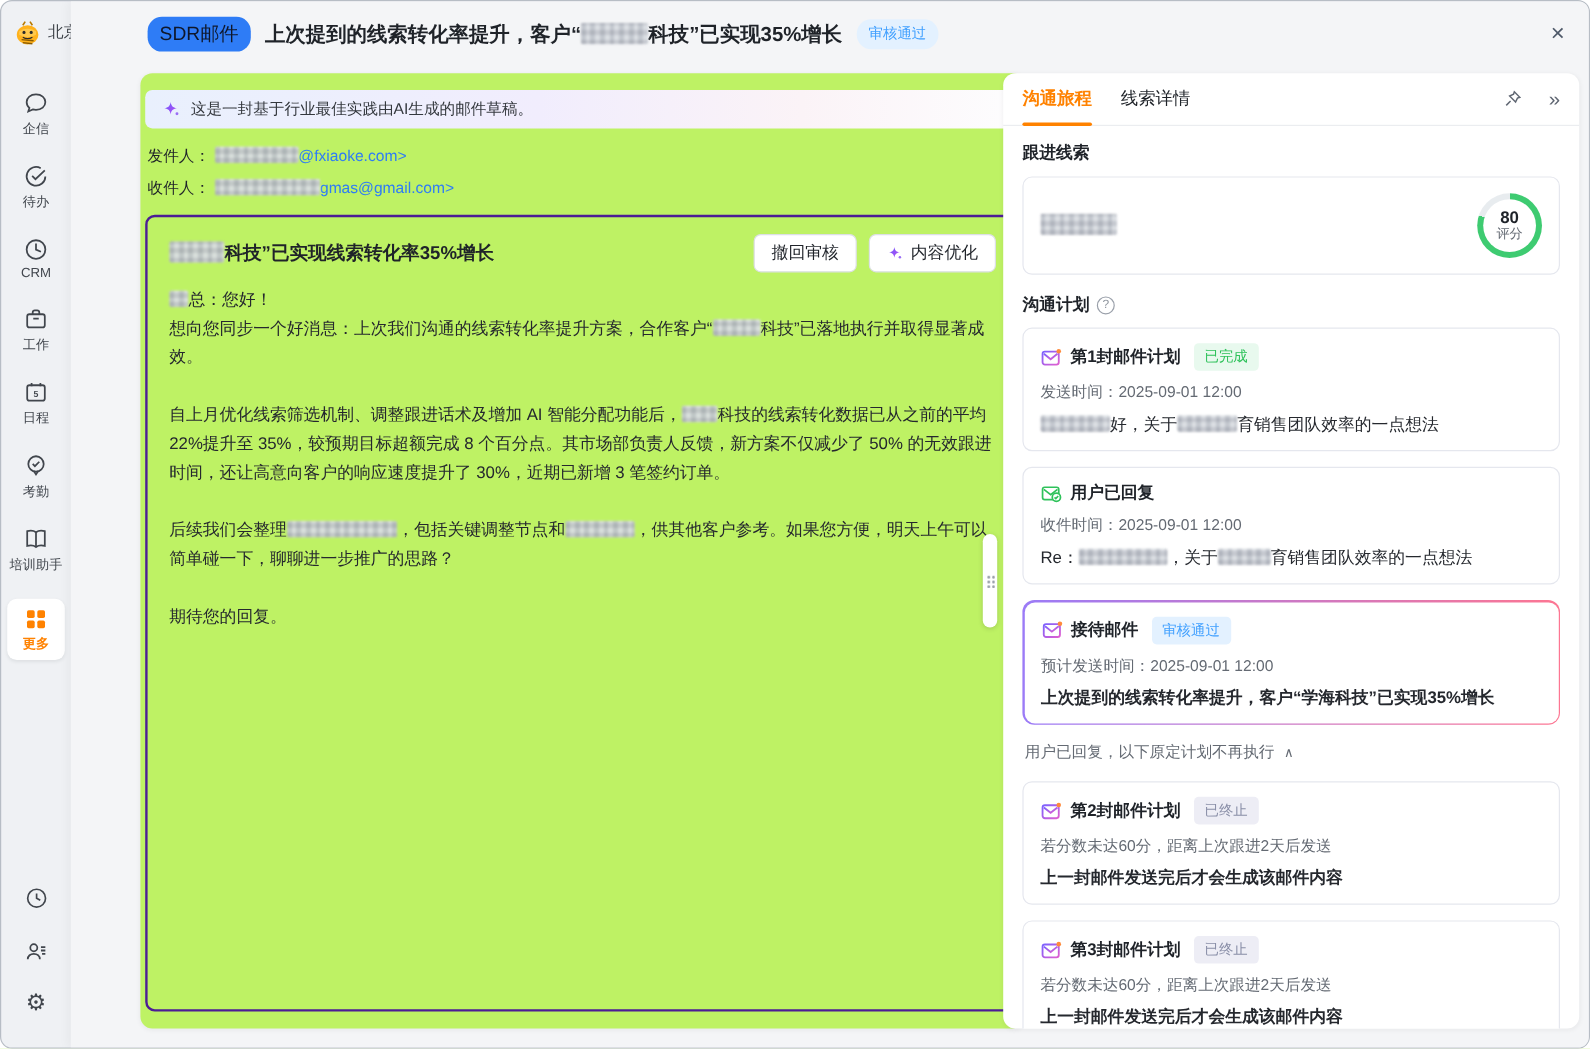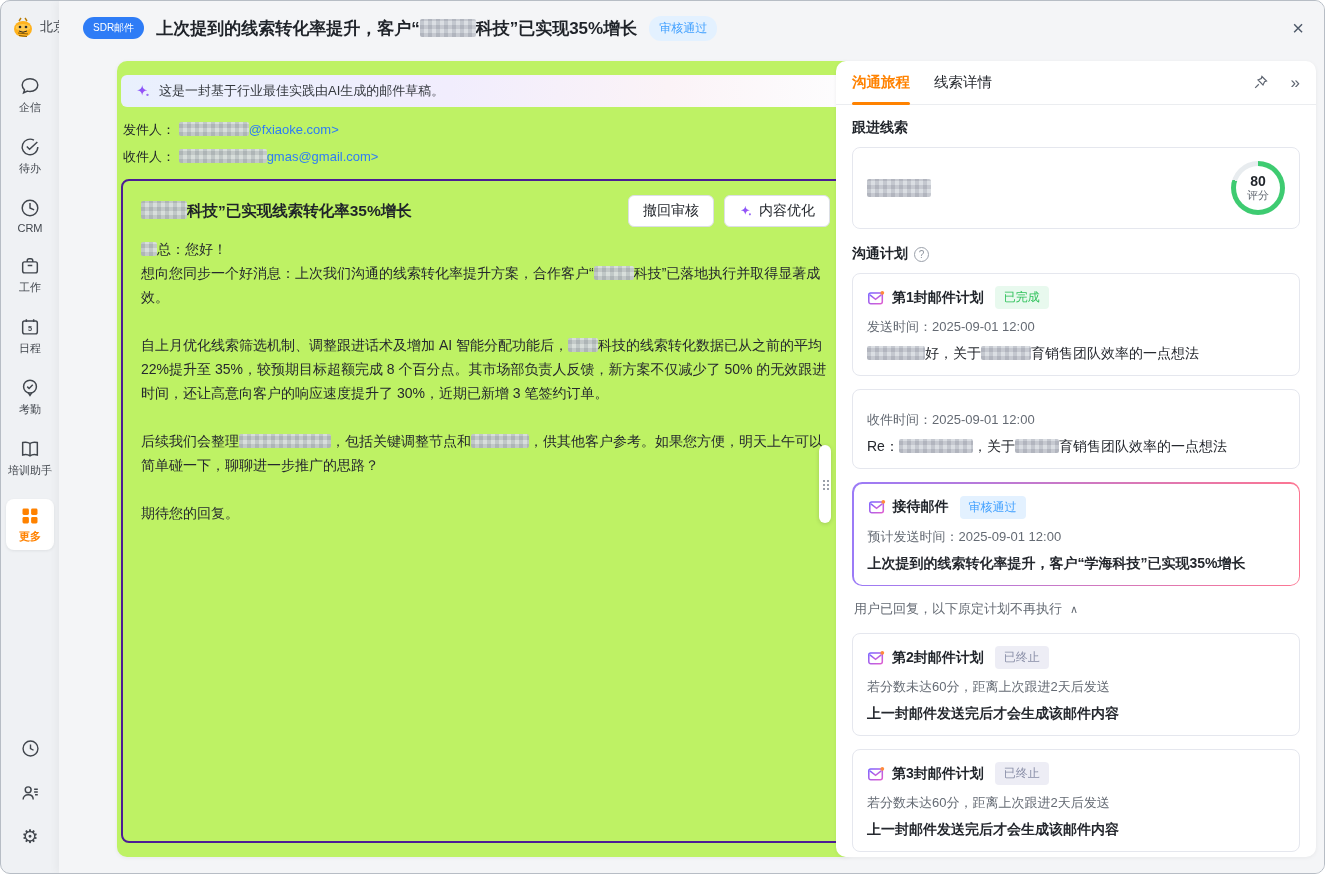--- a/index.html
+++ b/index.html
@@ -15,21 +15,21 @@
   .side-item svg { display:block; margin:0 auto; }
   .side-item .lbl { display:block; font-size:11px; color:#41464d; margin-top:3px; white-space:nowrap; }
   .side-item.active { background:#fff; border-radius:8px; padding:7px 0 6px; box-shadow:0 1px 3px rgba(31,35,41,.08); }
   .side-item.active .lbl { color:#ff8200; font-weight:bold; }
   .side-bottom { position:absolute; left:0; bottom:26px; width:58px; display:flex; flex-direction:column; align-items:center; gap:23px; }
   .gear-glyph { font-size:19px; color:#41464d; line-height:20px; }
 
   
   .modal { position:absolute; left:58px; top:0; right:0; bottom:0; background:#f4f5f7; box-shadow:-3px 0 8px rgba(0,0,0,.04); }
   .modal-header { position:absolute; top:0; left:0; right:0; height:54px; display:flex; align-items:center; padding:0 20px 0 24px; }
-  .sdr-badge { background:#2e7cf6; color:#ffffff; font-size:10px; padding:4px 10px; border-radius:12px; white-space:nowrap; }
+  .sdr-badge { background:#2e7cf6; color:#0f172a; font-size:16px; padding:4px 10px; border-radius:12px; white-space:nowrap;margin-left:40px; }
   .modal-title { font-size:17px; font-weight:bold; margin:0 12px 0 12px; white-space:nowrap; }
   .approve-badge { background:#e3f1ff; color:#41a0ff; font-size:12px; padding:4px 10px; border-radius:12px; white-space:nowrap; }
   .close-btn { margin-left:auto; font-size:20px; color:#4e5969; background:none; border:none; cursor:pointer; line-height:1; }
 
   
   .redact { display:inline-block; height:14px; border-radius:2px; vertical-align:-2px;
     background:repeating-linear-gradient(90deg,#cfd2d8 0 4px,#e9ebee 4px 8px),repeating-linear-gradient(0deg,#d6d8dd 0 4px,#eef0f2 4px 8px);
     background-blend-mode:multiply; filter:blur(.7px); opacity:.95; }
   .redact.h18 { height:18px; vertical-align:-3px; }
 
@@ -295,20 +295,29 @@
                 <circle cx="17" cy="4.2" r="2.1" fill="#ff8a3c"></circle>
               </svg>
             <span class="plan-title">第1封邮件计划</span>
             <span class="pill done">已完成</span>
           </div>
           <div class="plan-meta">发送时间：2025-09-01 12:00</div>
           <div class="plan-subject"><span class="redact" style="width:58px"></span><span>好，关于</span><span class="redact" style="width:50px"></span><span>育销售团队效率的一点想法</span></div>
         </div>
 
         <div class="plan-card">
+          <div class="plan-title-row">
+            <svg width="18" height="18" viewBox="0 0 20 20" fill="none" stroke="#2fc25b" stroke-width="1.6">
+                <rect x="2" y="4.5" width="15" height="11.5" rx="2"></rect>
+                <path d="M3.2 6.5 L9.5 11.3 L15.8 6.5"></path>
+                <circle cx="14.8" cy="13.8" r="3.8" fill="#fff"></circle>
+                <path d="M13.1 13.8 l1.2 1.2 2.2-2.4"></path>
+              </svg>
+            <span class="plan-title">用户已回复</span>
+          </div>
           <div class="plan-meta">收件时间：2025-09-01 12:00</div>
           <div class="plan-subject"><span>Re：</span><span class="redact" style="width:74px"></span><span>，关于</span><span class="redact" style="width:44px"></span><span>育销售团队效率的一点想法</span></div>
         </div>
 
         <div class="grad-wrap">
           <div class="plan-card">
             <div class="plan-title-row">
               <svg width="18" height="18" viewBox="0 0 20 20">
                   <rect x="2" y="4.5" width="15" height="12" rx="2.2" fill="none" stroke="url(#mg)" stroke-width="1.7"></rect>
                   <path d="M3.2 6.5 L9.5 11.5 L15.8 6.5" fill="none" stroke="url(#mg)" stroke-width="1.7"></path>

